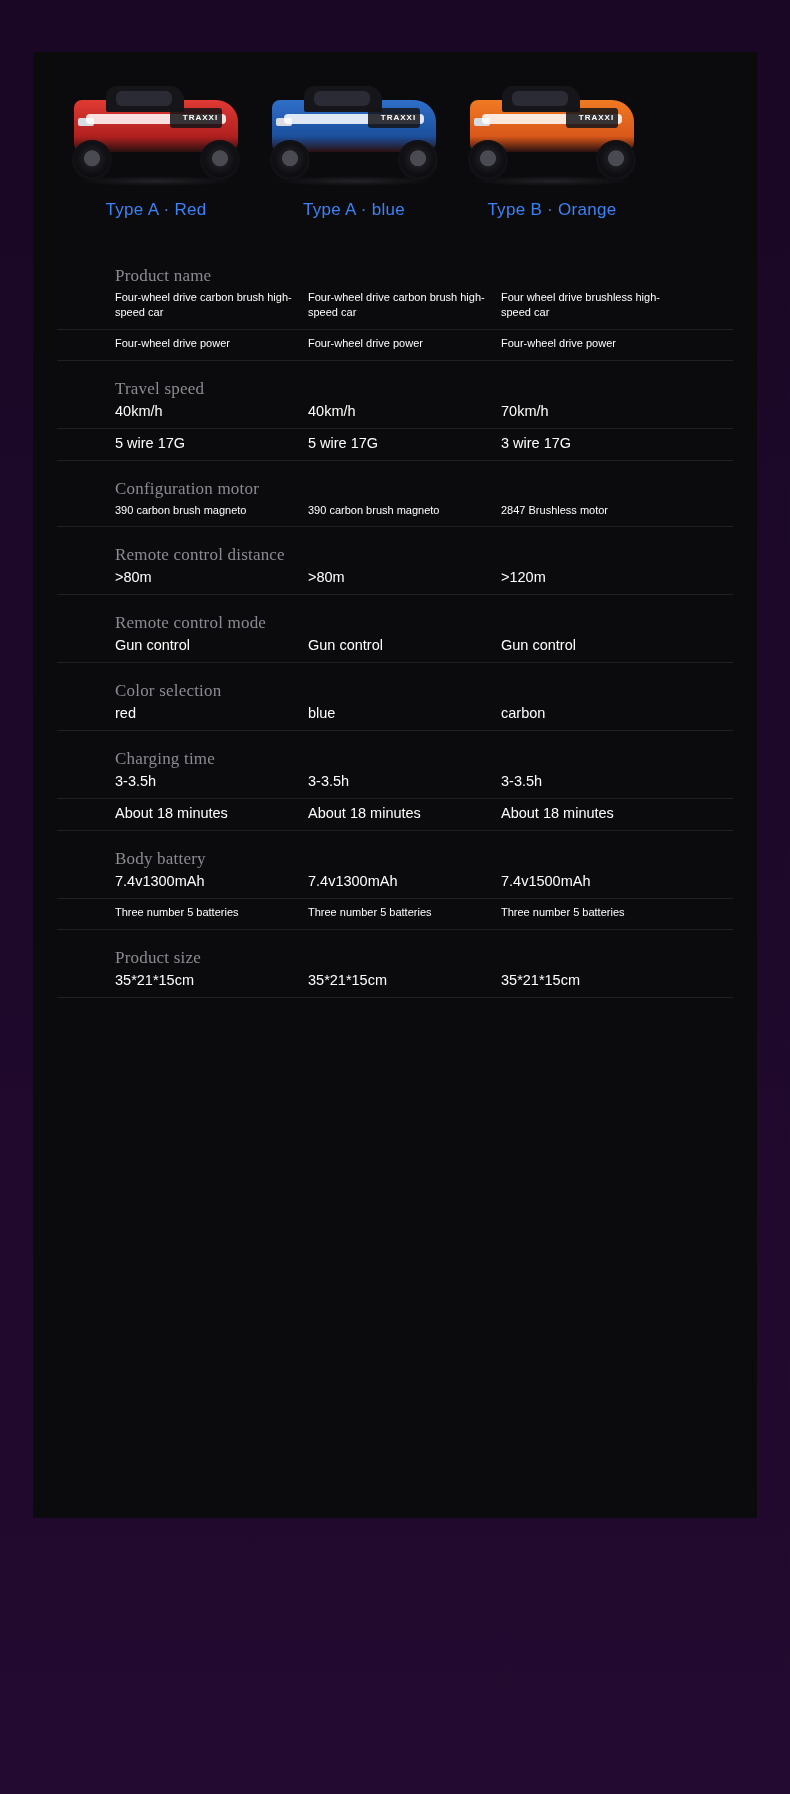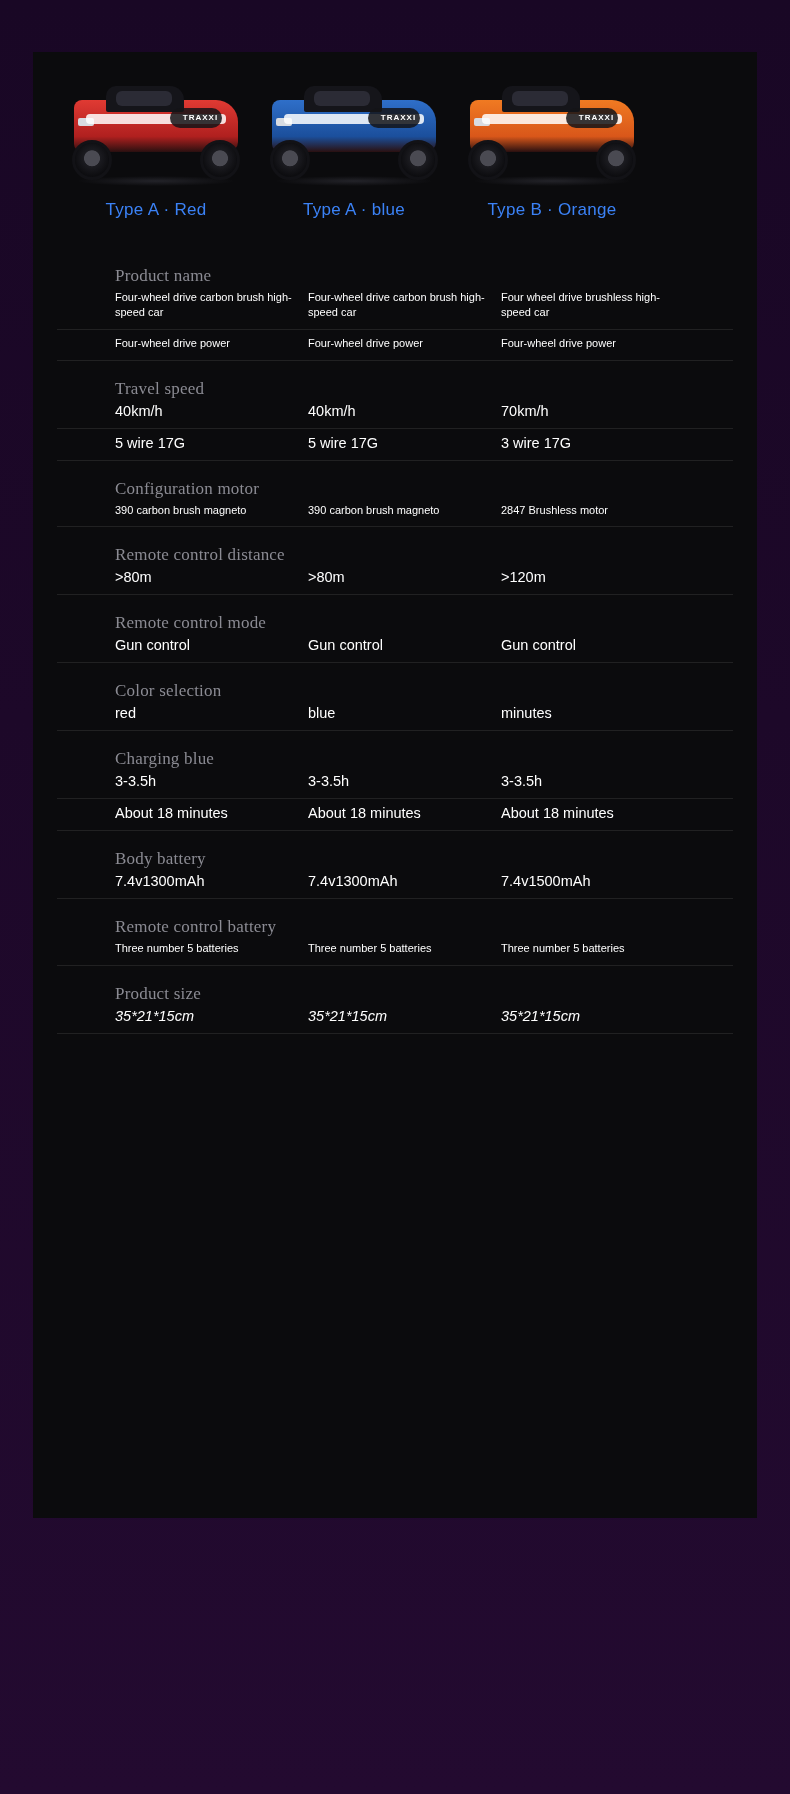--- a/index.html
+++ b/index.html
@@ -84,21 +84,21 @@
     height: 10px;
     background: rgba(255,255,255,0.85);
     border-radius: 4px;
   }
   .truck .label-plate {
     position: absolute;
     left: 104px;
     top: 26px;
     width: 52px;
     height: 20px;
-    border-radius: 10px;
+    border-radius: 3px;
     background: rgba(20,20,24,0.85);
     color: #fff;
     font-size: 8px;
     line-height: 20px;
     letter-spacing: 1px;
     font-weight: bold;
     padding-left: 9px;
   }
   .truck .wheel {
     position: absolute;
@@ -160,21 +160,21 @@
     margin-bottom: 6px;
   }
   .spec-cell {
     color: #ffffff;
     flex: 0 0 193px;
     padding-right: 10px;
   }
   .size-lg .spec-cell { font-size: 14.5px; }
   .size-sm .spec-cell { font-size: 11px; line-height: 1.35; }
 
-  .spec-group:last-child .spec-values { border-bottom: 1px solid rgba(255,255,255,0.09); font-style: italic; }
+  .spec-group:last-child .spec-values { border-bottom: 1px solid rgba(255,255,255,0.09); }
 </style>
 </head>
 <body>
 
 <div class="page">
   <div class="card">
 
     <div class="products" id="products">
         <div class="product">
           <div class="truck">
@@ -273,25 +273,25 @@
             <div class="spec-cell">Gun control</div>
             <div class="spec-cell">Gun control</div>
             <div class="spec-cell">Gun control</div>
           </div>
         </div>
         <div class="spec-group">
           <div class="spec-title">Color selection</div>
           <div class="spec-values size-lg">
             <div class="spec-cell">red</div>
             <div class="spec-cell">blue</div>
-            <div class="spec-cell">minutes</div>
-          </div>
-        </div>
-        <div class="spec-group">
-          <div class="spec-title">Charging blue</div>
+            <div class="spec-cell">carbon</div>
+          </div>
+        </div>
+        <div class="spec-group">
+          <div class="spec-title">Charging time</div>
           <div class="spec-values size-lg">
             <div class="spec-cell">3-3.5h</div>
             <div class="spec-cell">3-3.5h</div>
             <div class="spec-cell">3-3.5h</div>
           </div>
         </div>
         <div class="spec-group">
           <div class="spec-values size-lg">
             <div class="spec-cell">About 18 minutes</div>
             <div class="spec-cell">About 18 minutes</div>
@@ -300,21 +300,20 @@
         </div>
         <div class="spec-group">
           <div class="spec-title">Body battery</div>
           <div class="spec-values size-lg">
             <div class="spec-cell">7.4v1300mAh</div>
             <div class="spec-cell">7.4v1300mAh</div>
             <div class="spec-cell">7.4v1500mAh</div>
           </div>
         </div>
         <div class="spec-group">
-          <div class="spec-title">Remote control battery</div>
           <div class="spec-values size-sm">
             <div class="spec-cell">Three number 5 batteries</div>
             <div class="spec-cell">Three number 5 batteries</div>
             <div class="spec-cell">Three number 5 batteries</div>
           </div>
         </div>
         <div class="spec-group">
           <div class="spec-title">Product size</div>
           <div class="spec-values size-lg">
             <div class="spec-cell">35*21*15cm</div>

